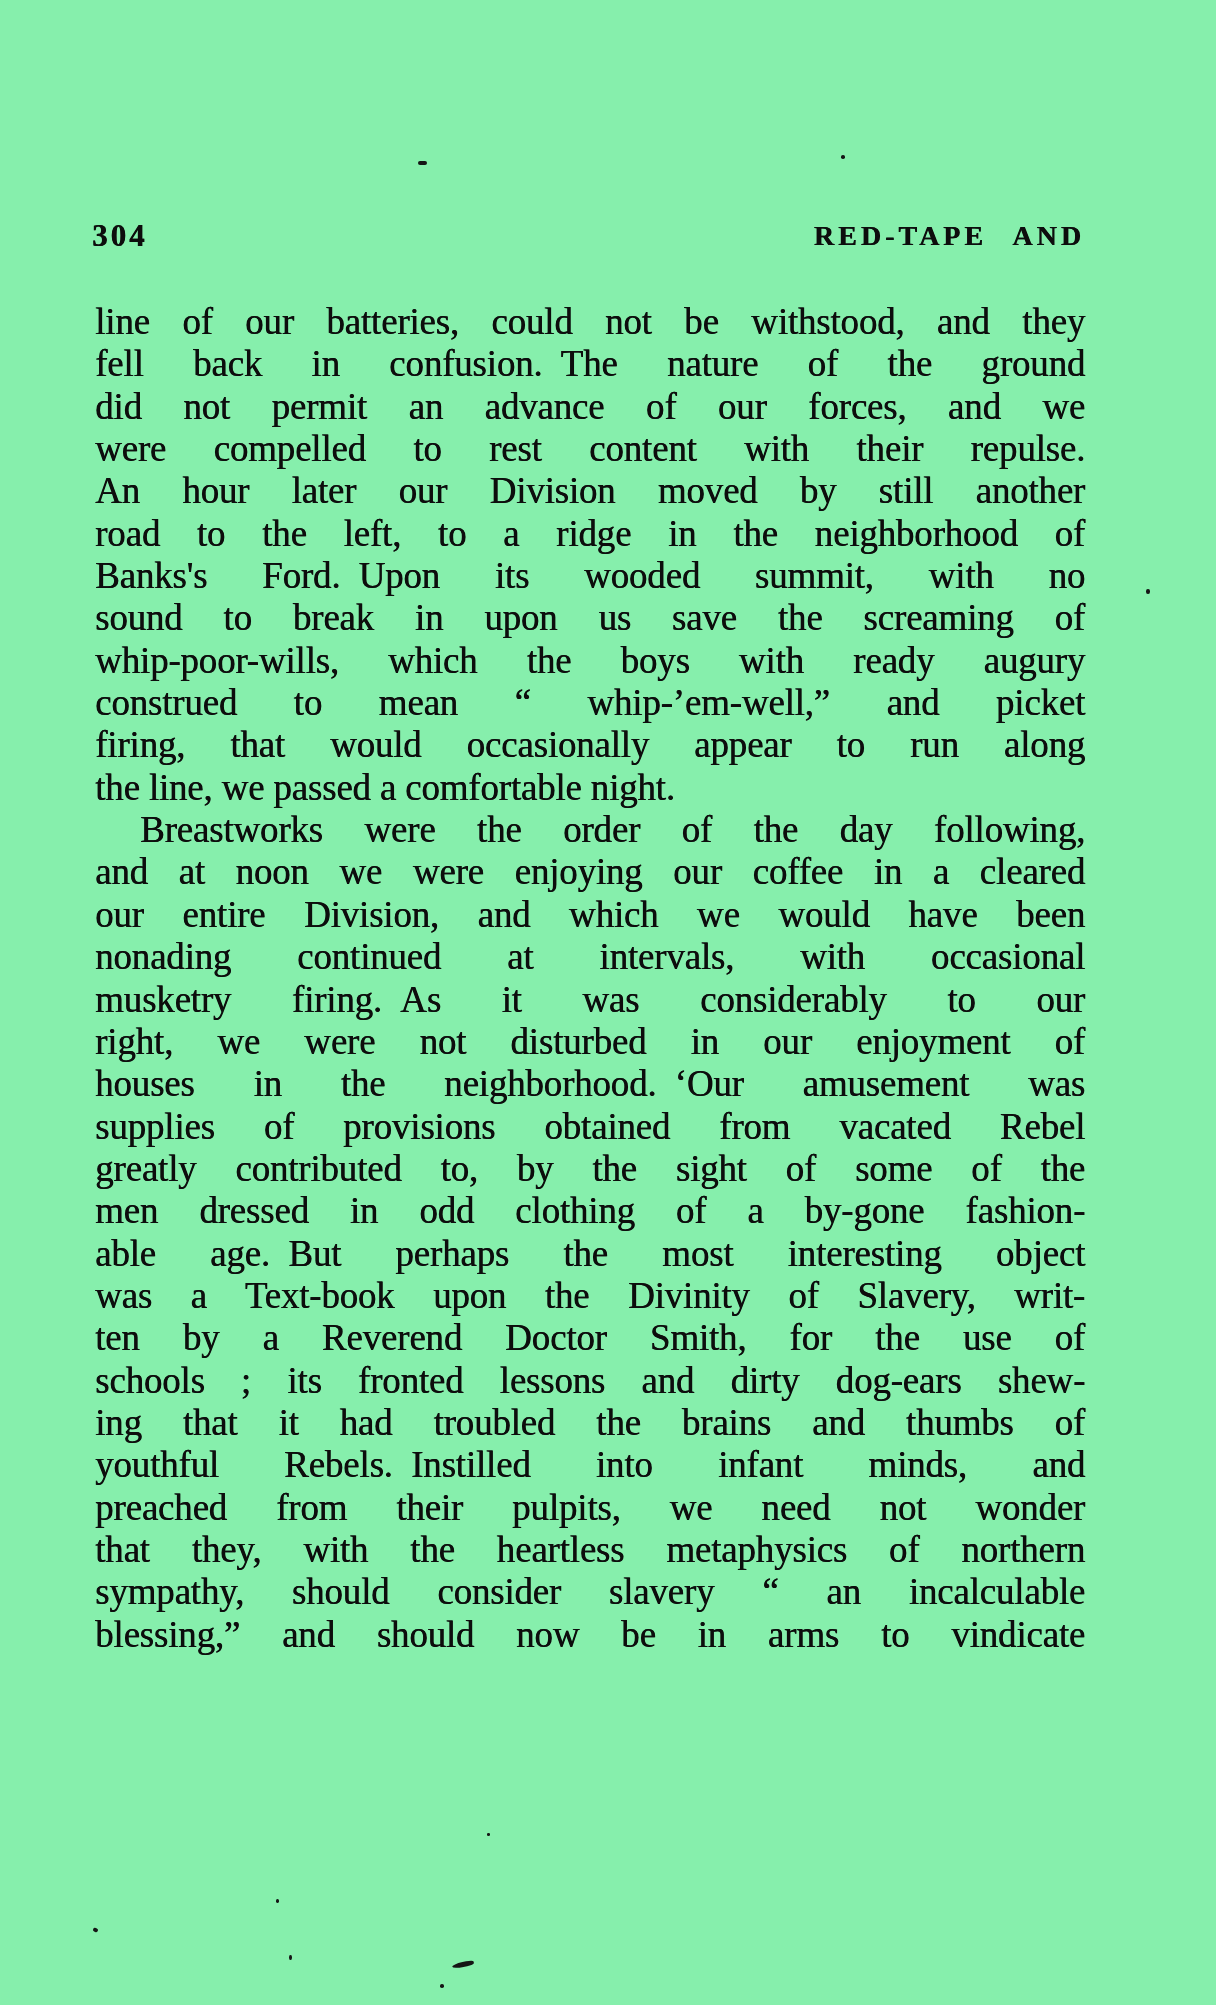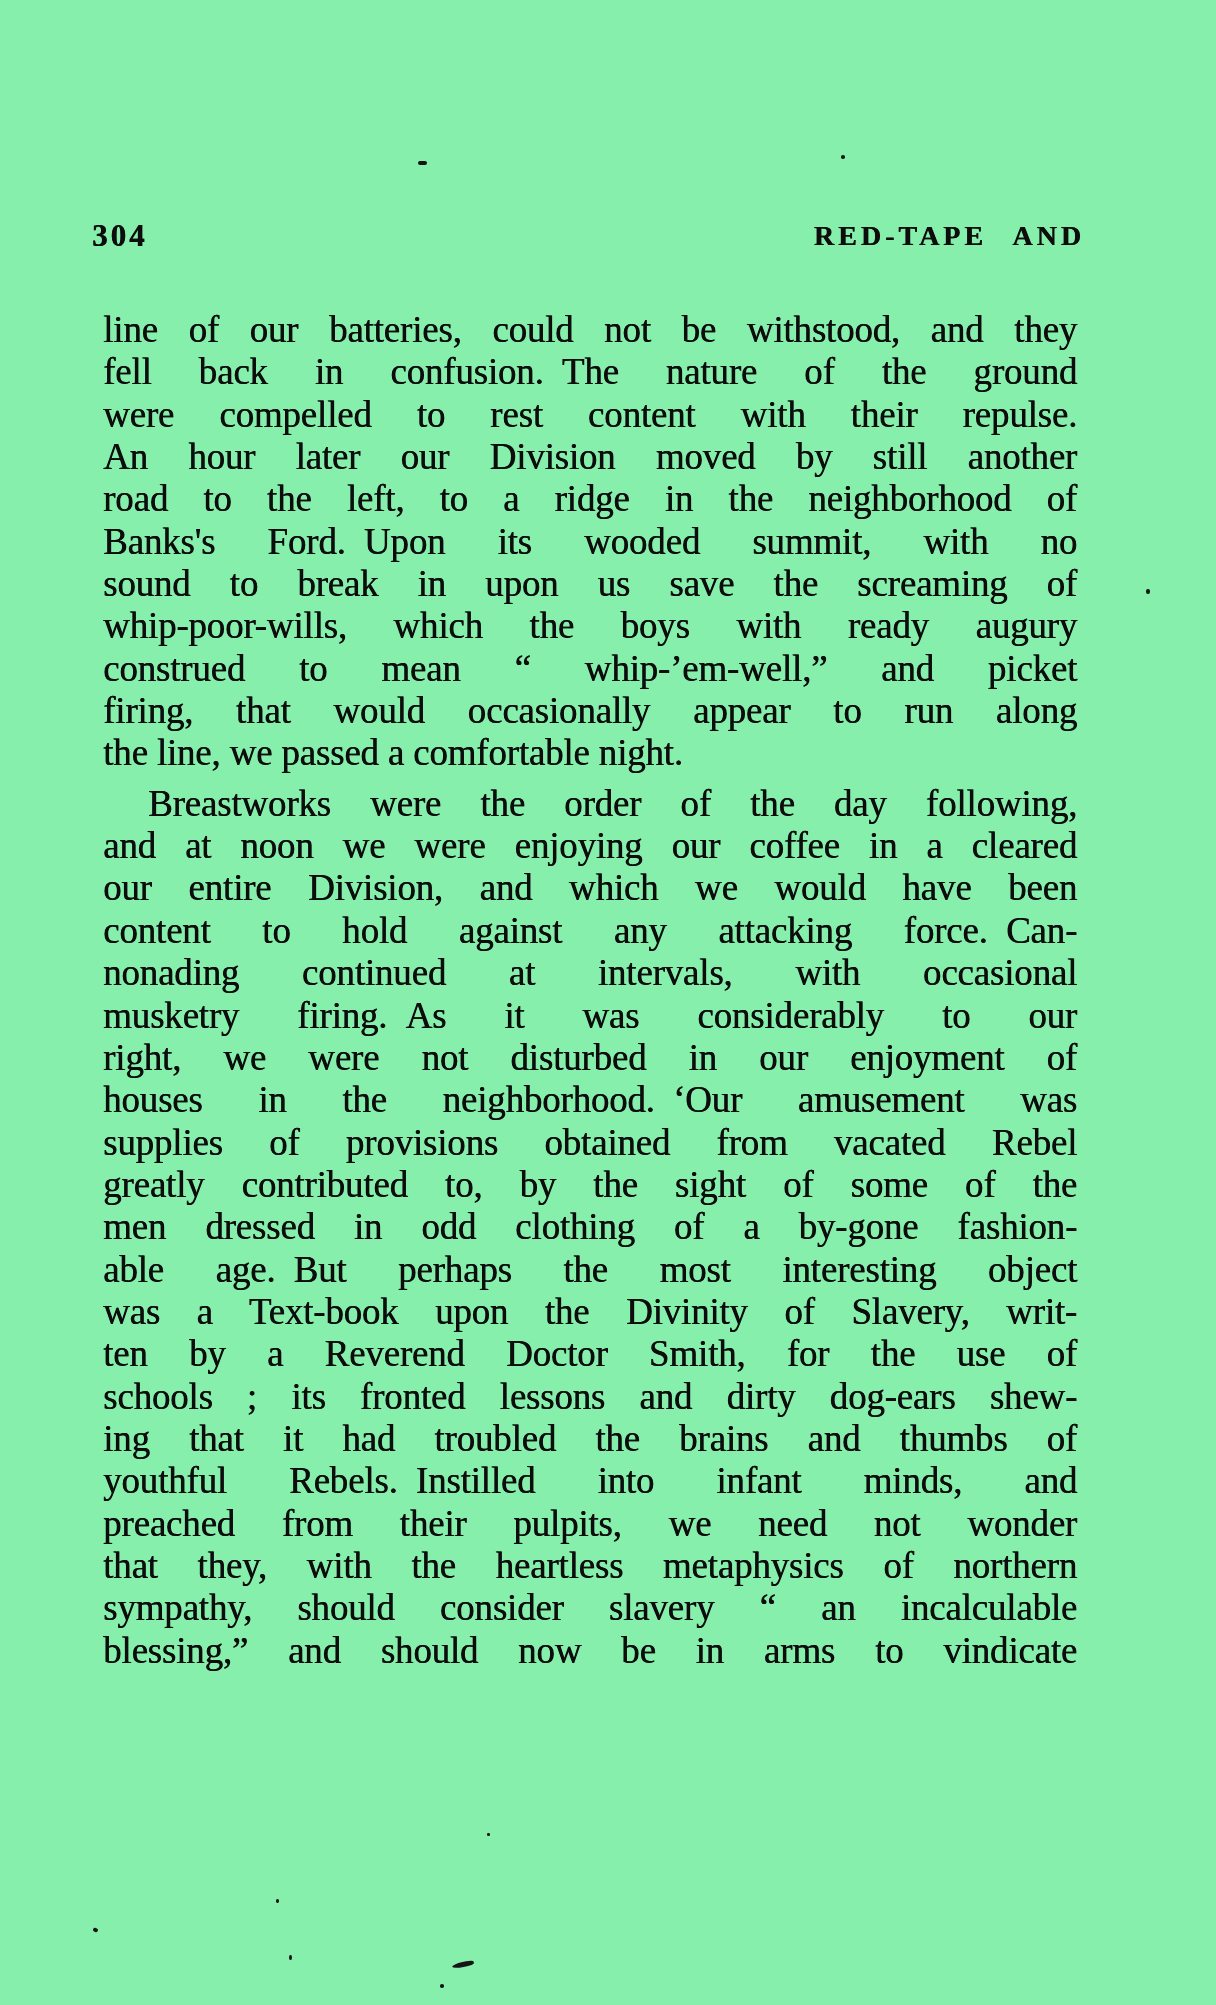--- a/index.html
+++ b/index.html
@@ -37,21 +37,21 @@
     word-spacing: 16px;
   }
   .body-text {
     position: absolute;
     left: 95px;
     top: 301px;
     width: 990px;
     font-size: 37px;
     line-height: 42.35px;
   }
-  .paragraph { margin: 8px; }
+  .paragraph { margin: 0; }
   .line {
     text-align: justify;
     text-align-last: justify;
     letter-spacing: -0.2px;
     height: 42.35px;
     overflow: visible;
   }
   .line.last {
     text-align-last: left;
   }
@@ -72,35 +72,35 @@
 <div class="page">
 
   <div class="page-number">304</div>
 
   <div class="running-header">RED-TAPE AND</div>
 
   <div class="body-text">
       <div class="paragraph">
         <div class="line">line of our batteries, could not be withstood, and they</div>
         <div class="line">fell back in confusion. The nature of the ground</div>
+        <div class="line">did not permit an advance of our forces, and we</div>
         <div class="line">were compelled to rest content with their repulse.</div>
         <div class="line">An hour later our Division moved by still another</div>
         <div class="line">road to the left, to a ridge in the neighborhood of</div>
         <div class="line">Banks's Ford. Upon its wooded summit, with no</div>
         <div class="line">sound to break in upon us save the screaming of</div>
         <div class="line">whip-poor-wills, which the boys with ready augury</div>
         <div class="line">construed to mean “ whip-’em-well,” and picket</div>
         <div class="line">firing, that would occasionally appear to run along</div>
         <div class="line last">the line, we passed a comfortable night.</div>
       </div>
       <div class="paragraph">
         <div class="line indent">Breastworks were the order of the day following,</div>
         <div class="line">and at noon we were enjoying our coffee in a cleared</div>
         <div class="line">our entire Division, and which we would have been</div>
-        <div class="line">content to hold against any attacking force. Can-</div>
         <div class="line">nonading continued at intervals, with occasional</div>
         <div class="line">musketry firing. As it was considerably to our</div>
         <div class="line">right, we were not disturbed in our enjoyment of</div>
         <div class="line">houses in the neighborhood. ‘Our amusement was</div>
         <div class="line">supplies of provisions obtained from vacated Rebel</div>
         <div class="line">greatly contributed to, by the sight of some of the</div>
         <div class="line">men dressed in odd clothing of a by-gone fashion-</div>
         <div class="line">able age. But perhaps the most interesting object</div>
         <div class="line">was a Text-book upon the Divinity of Slavery, writ-</div>
         <div class="line">ten by a Reverend Doctor Smith, for the use of</div>

